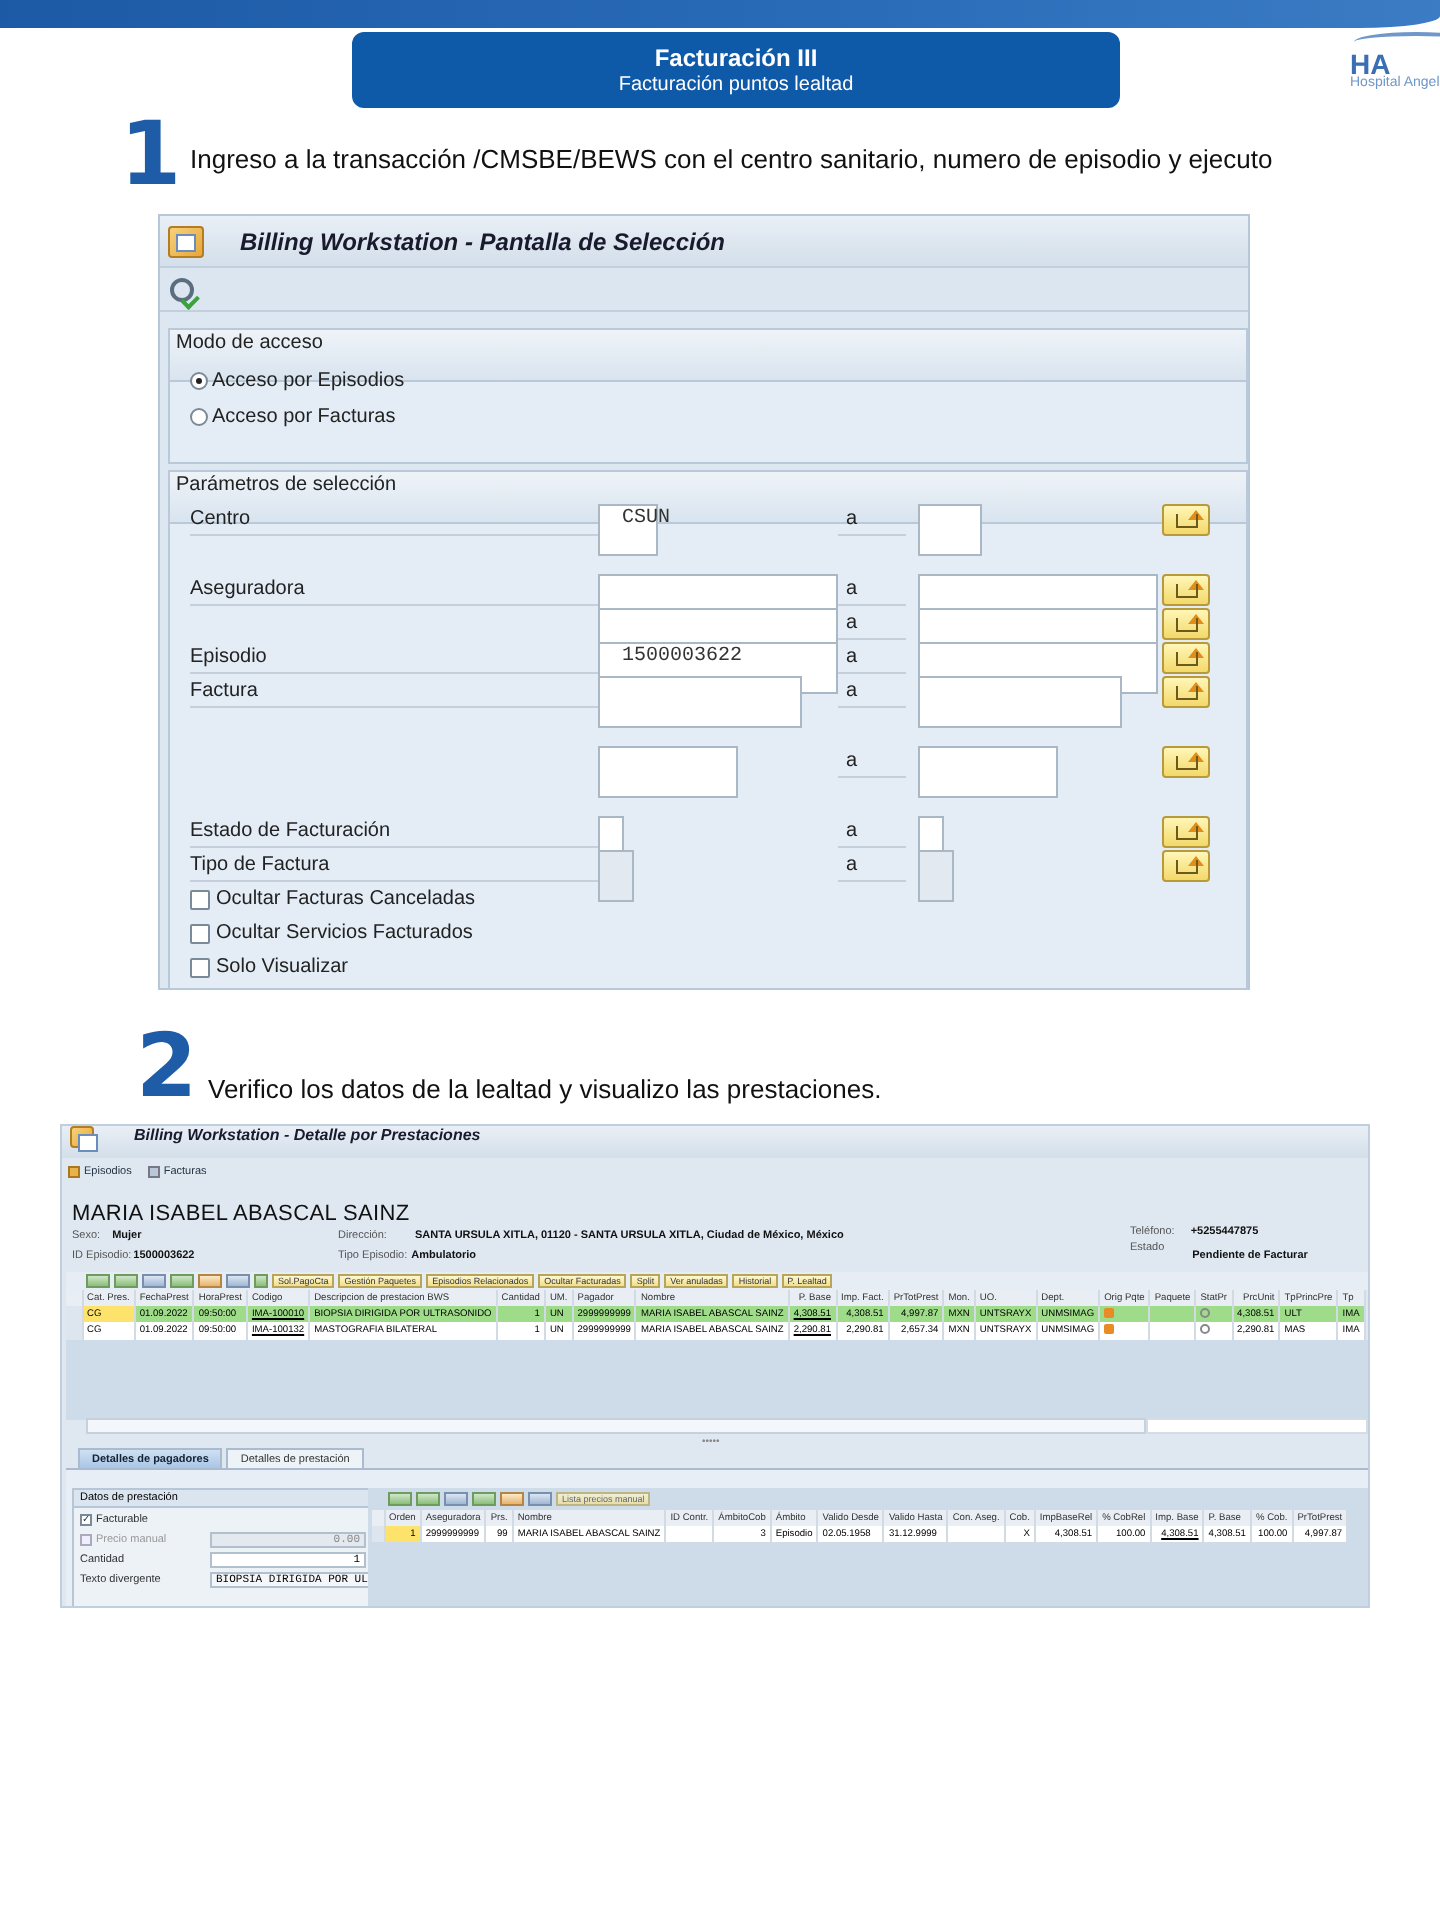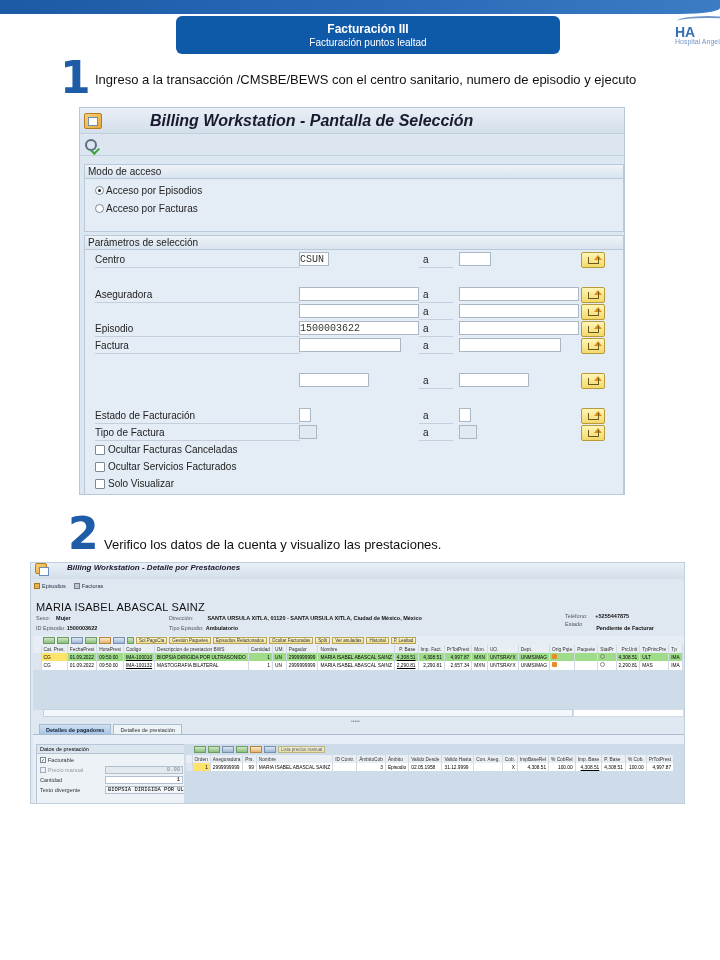--- a/index.html
+++ b/index.html
@@ -12,32 +12,32 @@
 .logo .arc{width:62px;height:10px;border-top:2px solid #6f97c9;border-radius:50% 50% 0 0;margin:0 auto}
 .logo .ha{font-size:14px;font-weight:bold;color:#3a6fb3;line-height:12px}
 .logo .hn{font-size:7px;color:#6f97c9}
 .stepnum{position:absolute;font-size:44px;font-weight:bold;color:#1e5ca8;font-family:"DejaVu Sans",sans-serif}
 .steptext{position:absolute;font-size:13px;color:#111}
 
 .sap1{position:absolute;left:79px;top:107px;width:546px;height:388px;background:#dde7f1;border:1px solid #b6c7d8}
 .sap1 .hdr{height:26px;background:linear-gradient(#e9eff6,#d3dfea);display:flex;align-items:center;border-bottom:1px solid #c2d0de}
 .sapicon{width:18px;height:16px;background:linear-gradient(135deg,#f6d27a,#e8a63a);border:1px solid #b57d21;border-radius:2px;margin-left:4px;position:relative}
 .sapicon:after{content:"";position:absolute;left:3px;top:3px;width:8px;height:7px;background:#fff;border:1px solid #6a8dbb}
-.sap1 .title{font-size:16px;font-weight:bold;font-style:italic;color:#1a1a2e;margin-left:48px}
+.sap1 .title{font-size:12px;font-weight:bold;font-style:italic;color:#1a1a2e;margin-left:18px}
 .sap1 .tb{height:22px;background:#dce6f0;border-bottom:1px solid #c2d0de;display:flex;align-items:center;padding-left:5px}
 .exec-icon{width:12px;height:12px;border-radius:50%;border:2px solid #5b6e80;position:relative}
 .exec-icon:after{content:"";position:absolute;right:-4px;bottom:-4px;width:6px;height:4px;border-left:2px solid #3aa33a;border-bottom:2px solid #3aa33a;transform:rotate(-45deg)}
 .group{position:absolute;left:4px;right:0;border:1px solid #b9c9d9;background:#e4edf6}
-.group .gh{height:14px;background:linear-gradient(#eef3f8,#d9e4ef);border-bottom:1px solid #b9c9d9;font-size:10px;padding-left:3px;line-height:14px;color:#222}
+.group .gh{height:26px;background:linear-gradient(#eef3f8,#d9e4ef);border-bottom:1px solid #b9c9d9;font-size:10px;padding-left:3px;line-height:14px;color:#222}
 .radio{position:absolute;left:10px;font-size:10px;display:flex;align-items:center;color:#222}
 .radio .rc{width:9px;height:9px;border:1px solid #7b8a99;border-radius:50%;background:#fff;margin-right:2px;position:relative}
 .radio .rc.on:after{content:"";position:absolute;left:2px;top:2px;width:3px;height:3px;background:#222;border-radius:50%}
 .row{position:absolute;left:0;width:100%;height:17px}
 .lbl{position:absolute;left:10px;font-size:10px;color:#222;border-bottom:1px solid #c4cfdb;width:205px;height:16px;line-height:16px}
-.inp{position:absolute;height:14px;background:#fff;border:1px solid #aab8c6;font-family:"Liberation Mono",monospace;font-size:10px;padding-left:0;line-height:13px;color:#333}
+.inp{position:absolute;height:26px;background:#fff;border:1px solid #aab8c6;font-family:"Liberation Mono",monospace;font-size:10px;padding-left:11px;line-height:13px;color:#333}
 .inp.dis{background:#e2e9f0}
 .a{position:absolute;font-size:10px;color:#222;border-bottom:1px solid #c4cfdb;width:34px;height:16px;line-height:16px;padding-left:4px}
 .msel{position:absolute;width:24px;height:16px;background:linear-gradient(#fff6b8,#f3d96a);border:1px solid #b89a3a;border-radius:2px}
 .msel:after{content:"";position:absolute;left:6px;top:4px;width:9px;height:6px;border:1px solid #6b5a1a;border-top:none}
 .msel:before{content:"";position:absolute;left:12px;top:2px;width:0;height:0;border-left:4px solid transparent;border-right:4px solid transparent;border-bottom:5px solid #e28c1a}
 .chk{position:absolute;left:10px;font-size:10px;display:flex;align-items:center;color:#222}
 .chk .cb{width:10px;height:10px;background:#fff;border:1px solid #7b8a99;margin-right:3px;border-radius:1px}
 
 .sap2{position:absolute;left:30px;top:562px;width:655px;height:242px;background:#dfe8f1;border:1px solid #c0cfdd;font-size:6px;overflow:hidden}
 .s2hdr{height:16px;background:linear-gradient(#e9eff6,#d3dfea);display:flex;align-items:flex-start}
@@ -194,21 +194,21 @@
       <span>Ocultar Servicios Facturados</span>
     </div>
     <div class="chk" style="top:242px">
       <span class="cb"></span>
       <span>Solo Visualizar</span>
     </div>
   </div>
 </div>
 
 <div class="stepnum" style="left:68px;top:508px">2</div>
-<div class="steptext" style="left:104px;top:537px">Verifico los datos de la cuenta y visualizo las prestaciones.</div>
+<div class="steptext" style="left:104px;top:537px">Verifico los datos de la lealtad y visualizo las prestaciones.</div>
 
 <div class="sap2">
   <div class="s2hdr">
     <div class="sapicon"></div>
     <div class="s2title">Billing Workstation - Detalle por Prestaciones</div>
   </div>
   <div class="s2tb">
     <span>
         <i class="mini-ic"></i>
         <b style="font-weight:normal">Episodios</b>

